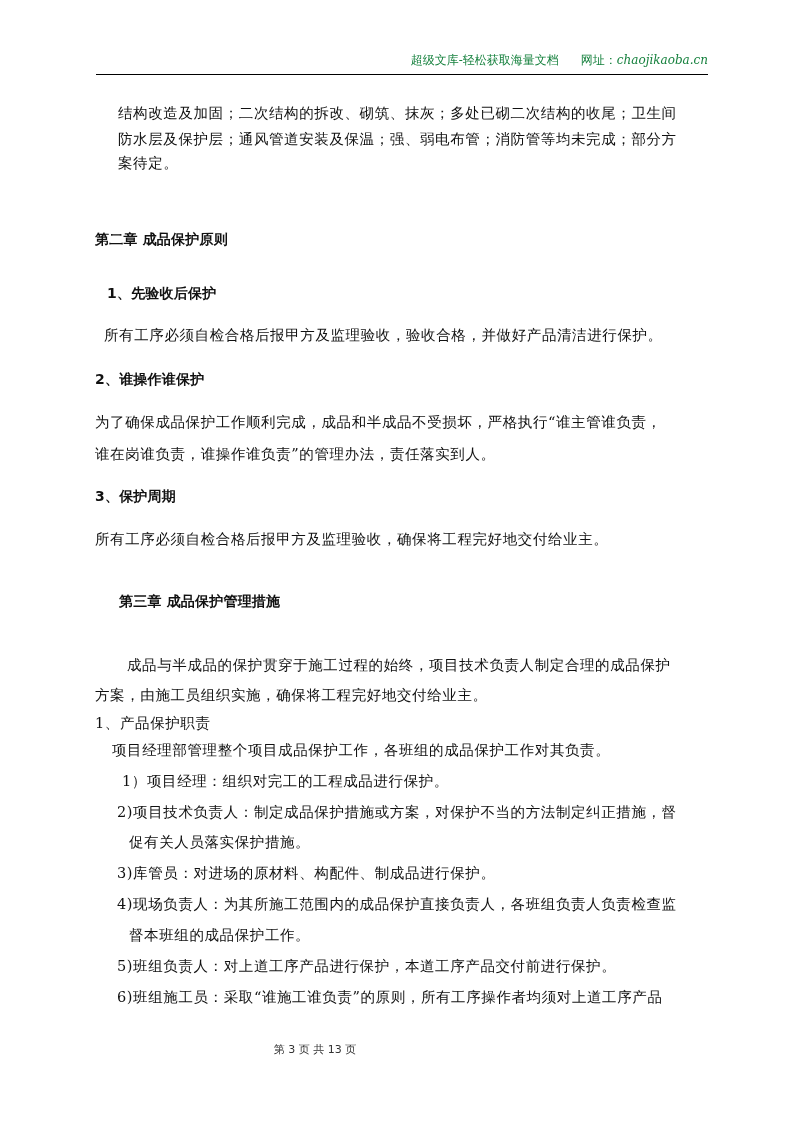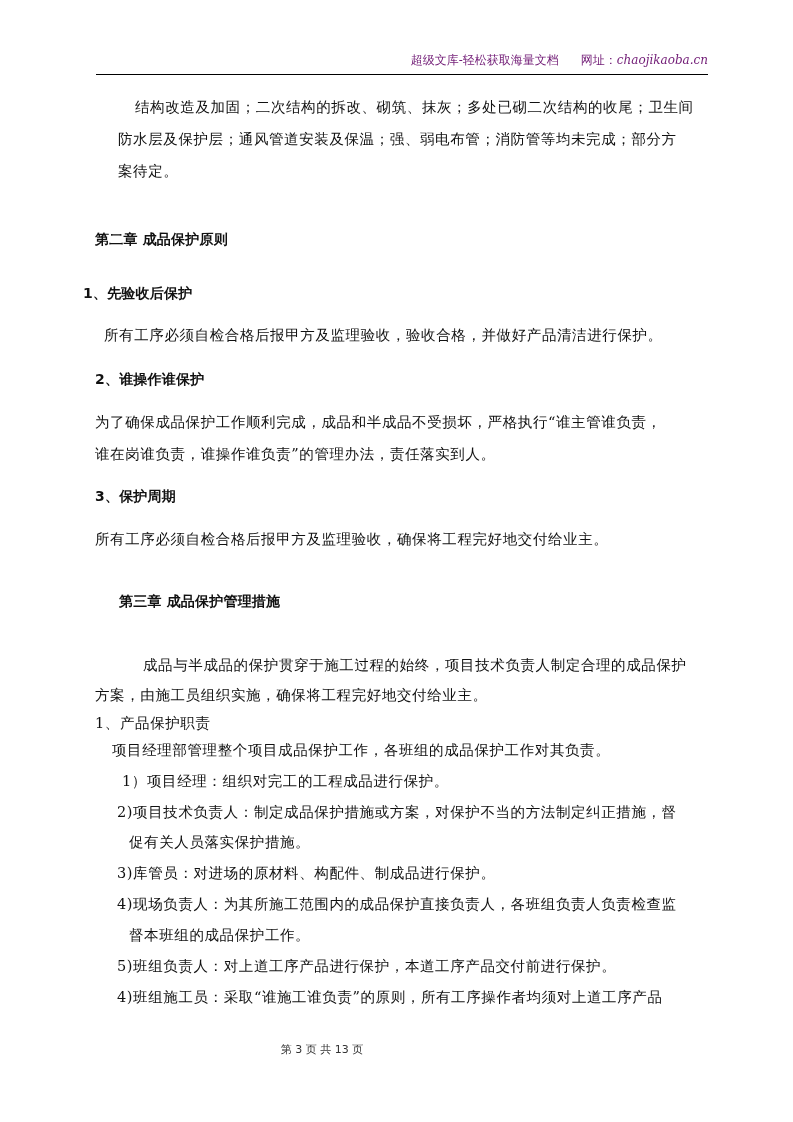--- a/index.html
+++ b/index.html
@@ -1,58 +1,58 @@
 <!DOCTYPE html>
 <html><head>
   <meta charset="utf-8">
   <style>
     html, body { margin: 0; padding: 0; background: #ffffff; }
     body { width: 793px; height: 1122px; position: relative; overflow: hidden;
       font-family: "DejaVu Serif", "Liberation Serif", serif; color: #111; }
     .header { position: absolute; left: 96px; top: 52px; width: 612px; height: 22px;
-      border-bottom: 1.5px solid #000; font-size: 12px; text-align: right; color: #701a75; }
+      border-bottom: 1.5px solid #000; font-size: 12px; text-align: right; color: #15803d; }
     .header span { display: inline-block; }
     .header .gap { width: 22px; }
     .line { position: absolute; font-size: 14.5px; white-space: nowrap; letter-spacing: 0.6px; }
     .bold { font-family: "DejaVu Sans", "Liberation Sans", sans-serif; font-weight: bold; font-size: 14px; letter-spacing: 0.2px; }
-    .footer { position: absolute; top: 1042px; left: 8px; width: 628px; text-align: center;
+    .footer { position: absolute; top: 1042px; left: 1px; width: 628px; text-align: center;
       font-family: "DejaVu Sans", "Liberation Sans", sans-serif; font-size: 11px; color: #333; }
   </style>
 </head>
 <body>
 
 <div class="header">
   <span>超级文库-轻松获取海量文档</span><span class="gap"></span><span>网址：</span><span style="font-style:italic;">chaojikaoba.cn</span>
 </div>
 
-<div class="line" style="left:118px; top:98px;margin-left:17px;">结构改造及加固；二次结构的拆改、砌筑、抹灰；多处已砌二次结构的收尾；卫生间</div>
+<div class="line" style="left:118px; top:104px;">结构改造及加固；二次结构的拆改、砌筑、抹灰；多处已砌二次结构的收尾；卫生间</div>
 <div class="line" style="left:118px; top:130px;">防水层及保护层；通风管道安装及保温；强、弱电布管；消防管等均未完成；部分方</div>
-<div class="line" style="left:118px; top:162px;">案待定。</div>
+<div class="line" style="left:118px; top:154px;">案待定。</div>
 
 <div class="line bold" style="left:95px; top:231px;">第二章  成品保护原则</div>
 
-<div class="line bold" style="left:83px; top:285px;text-align:center;">1、先验收后保护</div>
+<div class="line bold" style="left:107px; top:285px;text-align:center;">1、先验收后保护</div>
 <div class="line" style="left:104px; top:326px;font-family:Liberation Serif, serif;">所有工序必须自检合格后报甲方及监理验收，验收合格，并做好产品清洁进行保护。</div>
 
 <div class="line bold" style="left:95px; top:371px;">2、谁操作谁保护</div>
 <div class="line" style="left:95px; top:413px;">为了确保成品保护工作顺利完成，成品和半成品不受损坏，严格执行“谁主管谁负责，</div>
 <div class="line" style="left:95px; top:445px;">谁在岗谁负责，谁操作谁负责”的管理办法，责任落实到人。</div>
 
 <div class="line bold" style="left:95px; top:488px;">3、保护周期</div>
 <div class="line" style="left:95px; top:530px;">所有工序必须自检合格后报甲方及监理验收，确保将工程完好地交付给业主。</div>
 
 <div class="line bold" style="left:95px; top:593px;margin-left:24px;">第三章  成品保护管理措施</div>
 
-<div class="line" style="left:143px; top:656px;">成品与半成品的保护贯穿于施工过程的始终，项目技术负责人制定合理的成品保护</div>
+<div class="line" style="left:127px; top:656px;">成品与半成品的保护贯穿于施工过程的始终，项目技术负责人制定合理的成品保护</div>
 <div class="line" style="left:95px; top:686px;">方案，由施工员组织实施，确保将工程完好地交付给业主。</div>
 <div class="line" style="left:95px; top:714px;">1、产品保护职责</div>
 <div class="line" style="left:112px; top:741px;">项目经理部管理整个项目成品保护工作，各班组的成品保护工作对其负责。</div>
 
 <div class="line" style="left:122px; top:772px;">1）项目经理：组织对完工的工程成品进行保护。</div>
 <div class="line" style="left:117px; top:803px;">2)项目技术负责人：制定成品保护措施或方案，对保护不当的方法制定纠正措施，督</div>
 <div class="line" style="left:129px; top:833px;">促有关人员落实保护措施。</div>
 <div class="line" style="left:117px; top:864px;">3)库管员：对进场的原材料、构配件、制成品进行保护。</div>
 <div class="line" style="left:117px; top:895px;">4)现场负责人：为其所施工范围内的成品保护直接负责人，各班组负责人负责检查监</div>
 <div class="line" style="left:129px; top:926px;">督本班组的成品保护工作。</div>
 <div class="line" style="left:117px; top:957px;">5)班组负责人：对上道工序产品进行保护，本道工序产品交付前进行保护。</div>
-<div class="line" style="left:117px; top:988px;">4)班组施工员：采取“谁施工谁负责”的原则，所有工序操作者均须对上道工序产品</div>
+<div class="line" style="left:117px; top:988px;">6)班组施工员：采取“谁施工谁负责”的原则，所有工序操作者均须对上道工序产品</div>
 
 <div class="footer">第 3 页 共 13 页</div>
 
 </body></html>

